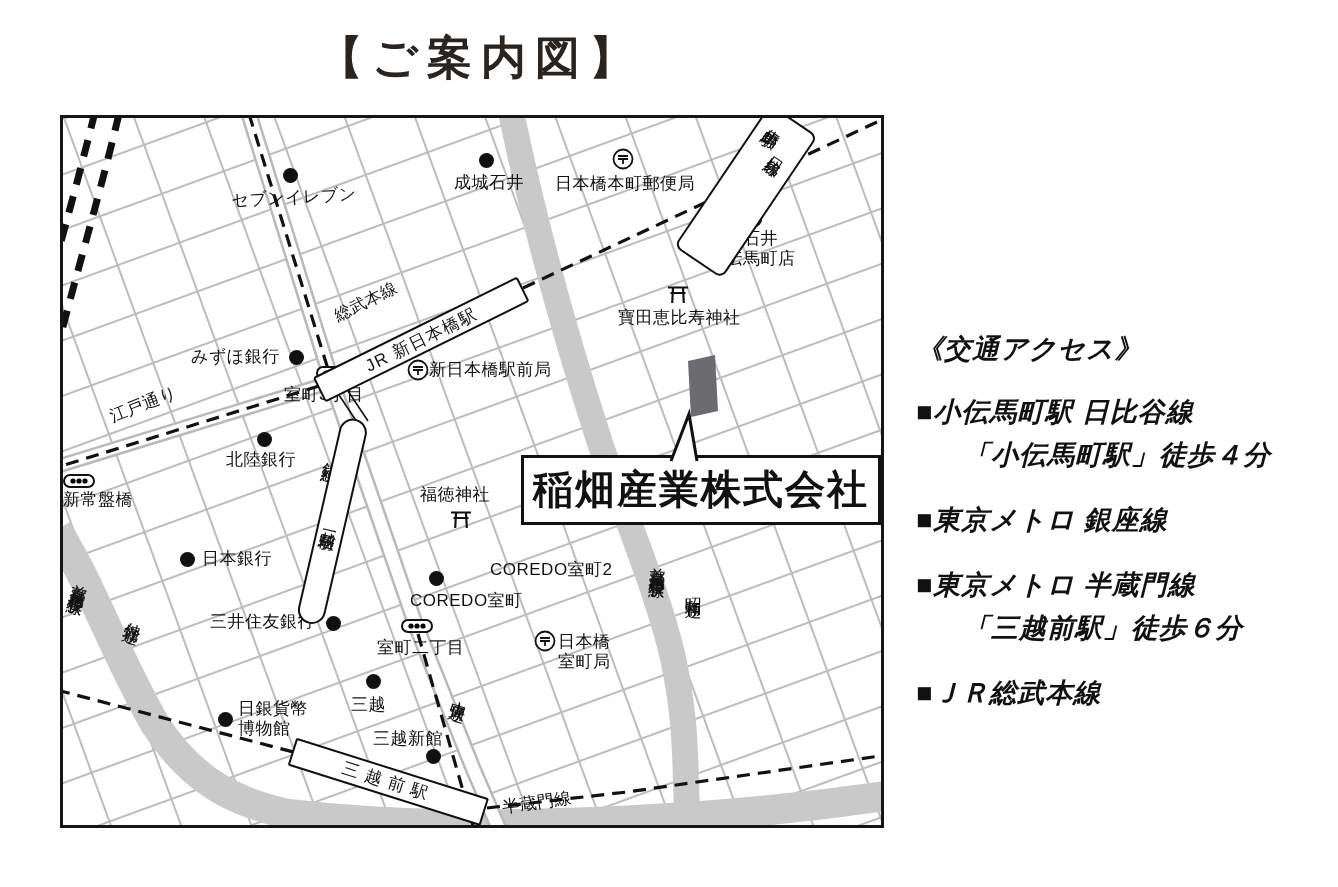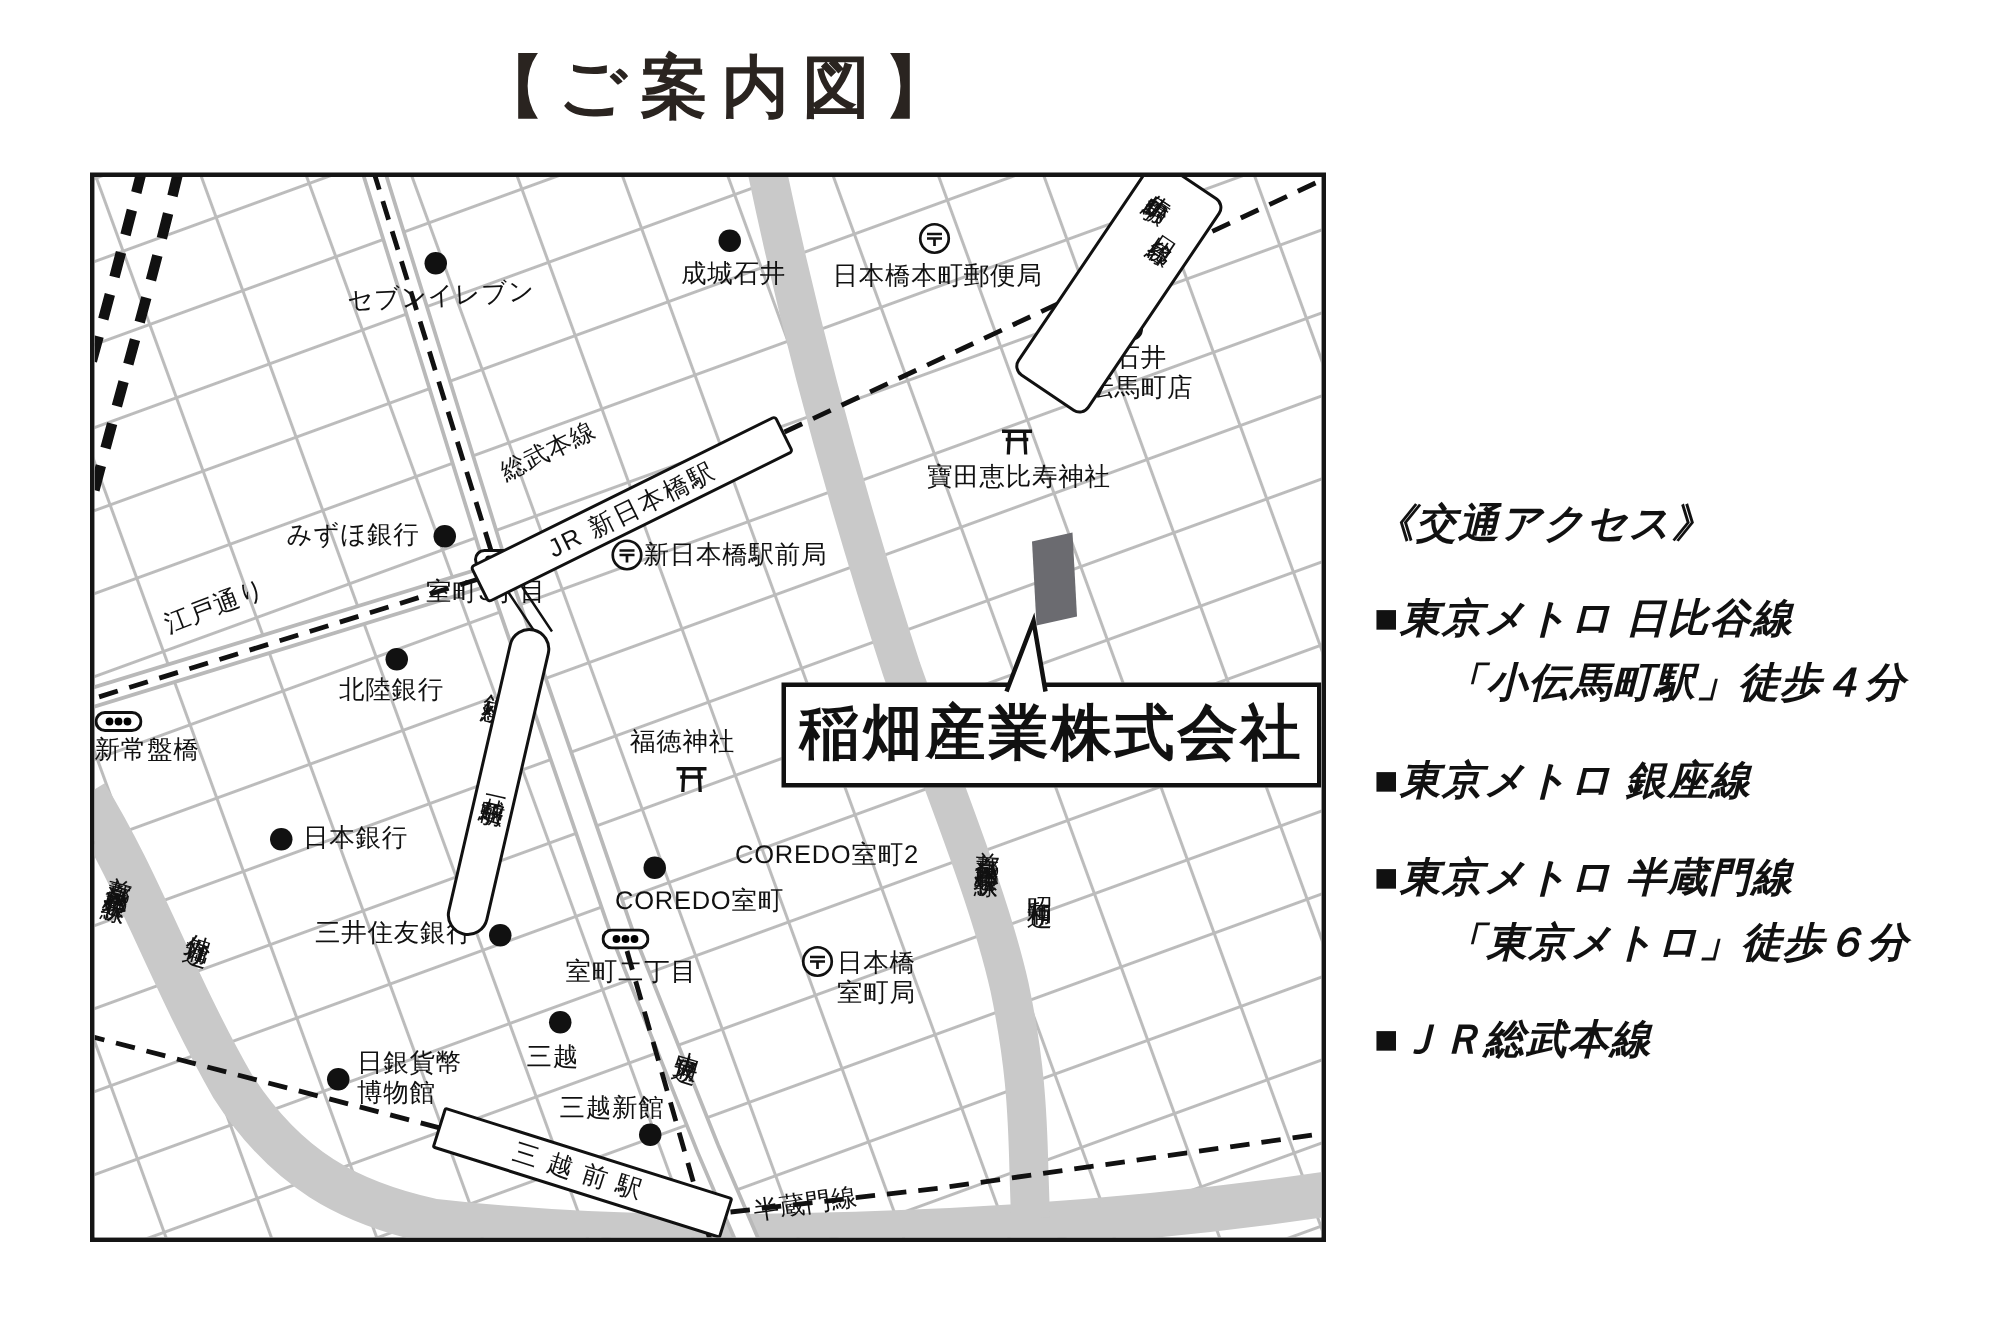--- a/index.html
+++ b/index.html
@@ -183,38 +183,38 @@
       <path d="M10,63 L28,16 L36,63" fill="#ffffff" stroke="#111" stroke-width="3"></path>
     </svg>
   </div>
 
   <div class="access">
     <div class="access-heading">《交通アクセス》</div>
 
     <div class="access-item">
       <div class="l1">
         <span>■</span>
-        <span>東京メトロ 日比谷線</span>
+        <span>小伝馬町駅 日比谷線</span>
       </div>
       <div class="l2">「小伝馬町駅」徒歩４分</div>
     </div>
 
     <div class="access-item">
       <div class="l1">
         <span>■</span>
         <span>東京メトロ 銀座線</span>
       </div>
     </div>
 
     <div class="access-item">
       <div class="l1">
         <span>■</span>
         <span>東京メトロ 半蔵門線</span>
       </div>
-      <div class="l2">「東京メトロ」徒歩６分</div>
+      <div class="l2">「三越前駅」徒歩６分</div>
     </div>
 
     <div class="access-item">
       <div class="l1">
         <span>■</span>
         <span>ＪＲ総武本線</span>
       </div>
     </div>
   </div>
 

